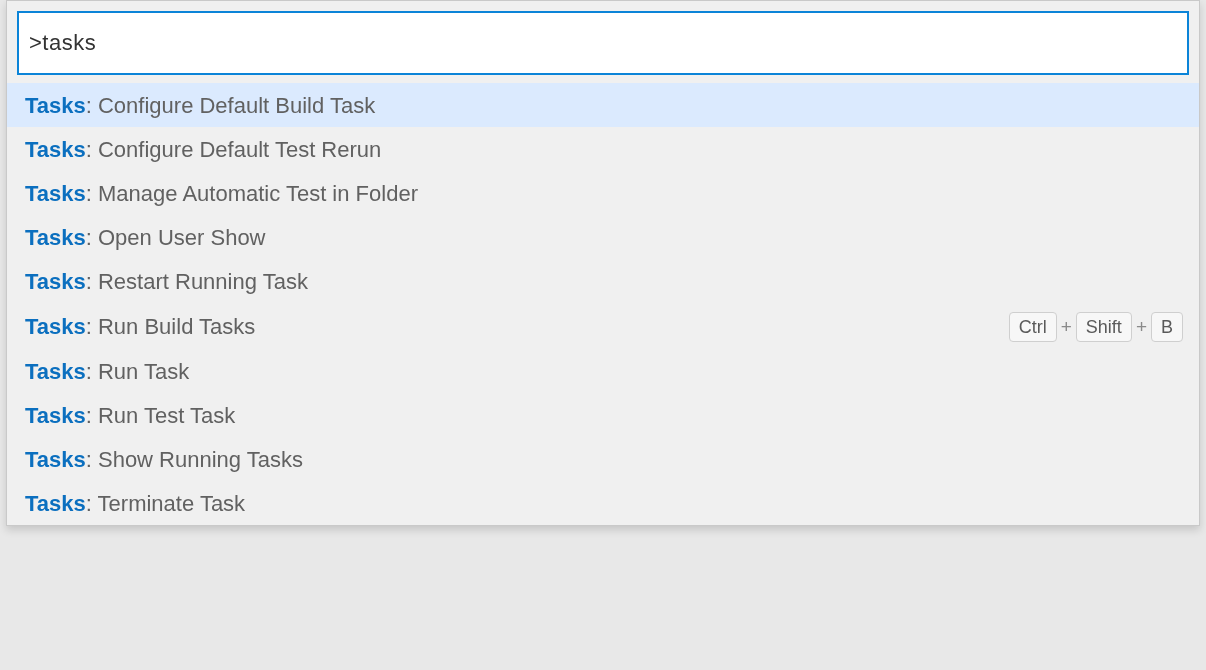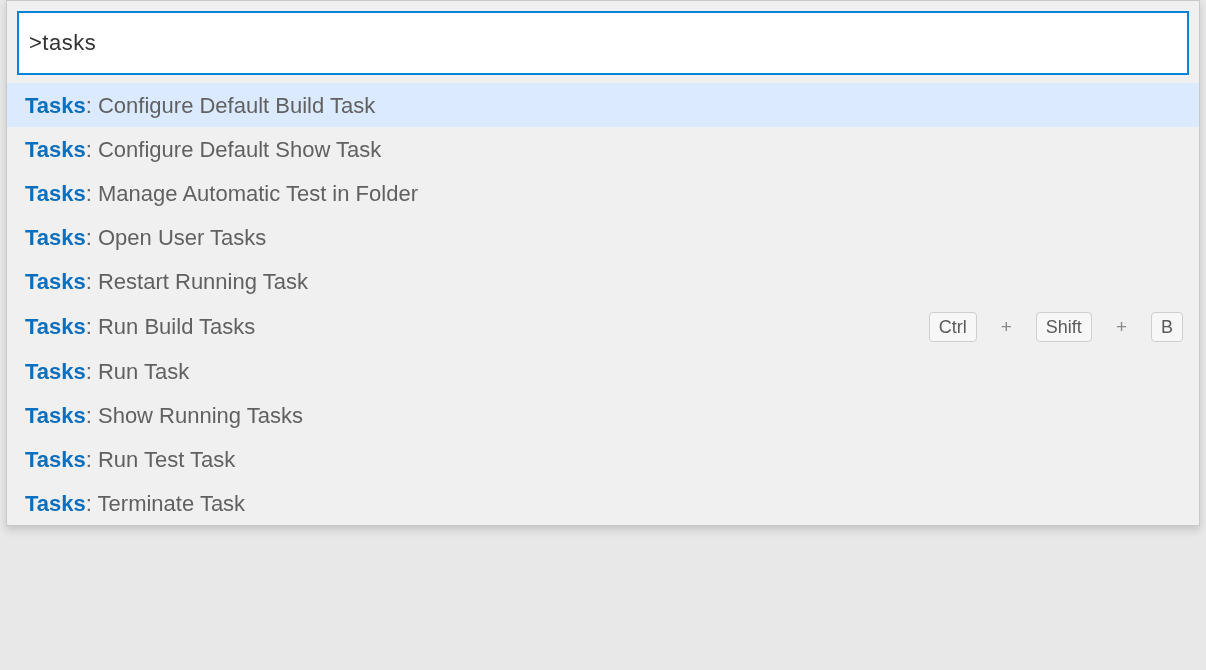--- a/index.html
+++ b/index.html
@@ -44,21 +44,21 @@
       min-height: 44px;
       cursor: pointer;
       white-space: nowrap;
     }
     .row.selected { background: #dbeafe; }
     .label { color: #616161; }
     .label .cat { color: #0b6fbf; font-weight: 700; }
     .kb {
       display: flex;
       align-items: center;
-      gap: 24px;
+      gap: 4px;
       font-size: 19px;
       color: #888;
     }
     .key {
       display: inline-flex;
       align-items: center;
       justify-content: center;
       min-width: 32px;
       height: 30px;
       padding: 0 9px;
@@ -75,47 +75,47 @@
 
 <div class="palette">
   <div class="input-wrap">
     <input class="cmd-input" type="text" value="&gt;tasks" style="">
   </div>
   <div class="results" id="results">
       <div class="row selected">
         <span class="label"><span class="cat">Tasks</span><span>: Configure Default Build Task</span></span>
       </div>
       <div class="row">
-        <span class="label"><span class="cat">Tasks</span><span>: Configure Default Show Task</span></span>
+        <span class="label"><span class="cat">Tasks</span><span>: Configure Default Test Rerun</span></span>
       </div>
       <div class="row">
         <span class="label"><span class="cat">Tasks</span><span>: Manage Automatic Test in Folder</span></span>
       </div>
       <div class="row">
-        <span class="label"><span class="cat">Tasks</span><span>: Open User Tasks</span></span>
+        <span class="label"><span class="cat">Tasks</span><span>: Open User Show</span></span>
       </div>
       <div class="row">
         <span class="label"><span class="cat">Tasks</span><span>: Restart Running Task</span></span>
       </div>
       <div class="row">
         <span class="label"><span class="cat">Tasks</span><span>: Run Build Tasks</span></span>
         <span class="kb">
           <span class="key">Ctrl</span>
           <span class="plus">+</span>
           <span class="key">Shift</span>
           <span class="plus">+</span>
           <span class="key">B</span>
         </span>
       </div>
       <div class="row">
         <span class="label"><span class="cat">Tasks</span><span>: Run Task</span></span>
       </div>
       <div class="row">
-        <span class="label"><span class="cat">Tasks</span><span>: Show Running Tasks</span></span>
+        <span class="label"><span class="cat">Tasks</span><span>: Run Test Task</span></span>
       </div>
       <div class="row">
-        <span class="label"><span class="cat">Tasks</span><span>: Run Test Task</span></span>
+        <span class="label"><span class="cat">Tasks</span><span>: Show Running Tasks</span></span>
       </div>
       <div class="row">
         <span class="label"><span class="cat">Tasks</span><span>: Terminate Task</span></span>
       </div>
     </div>
 </div>
 
 </body></html>

